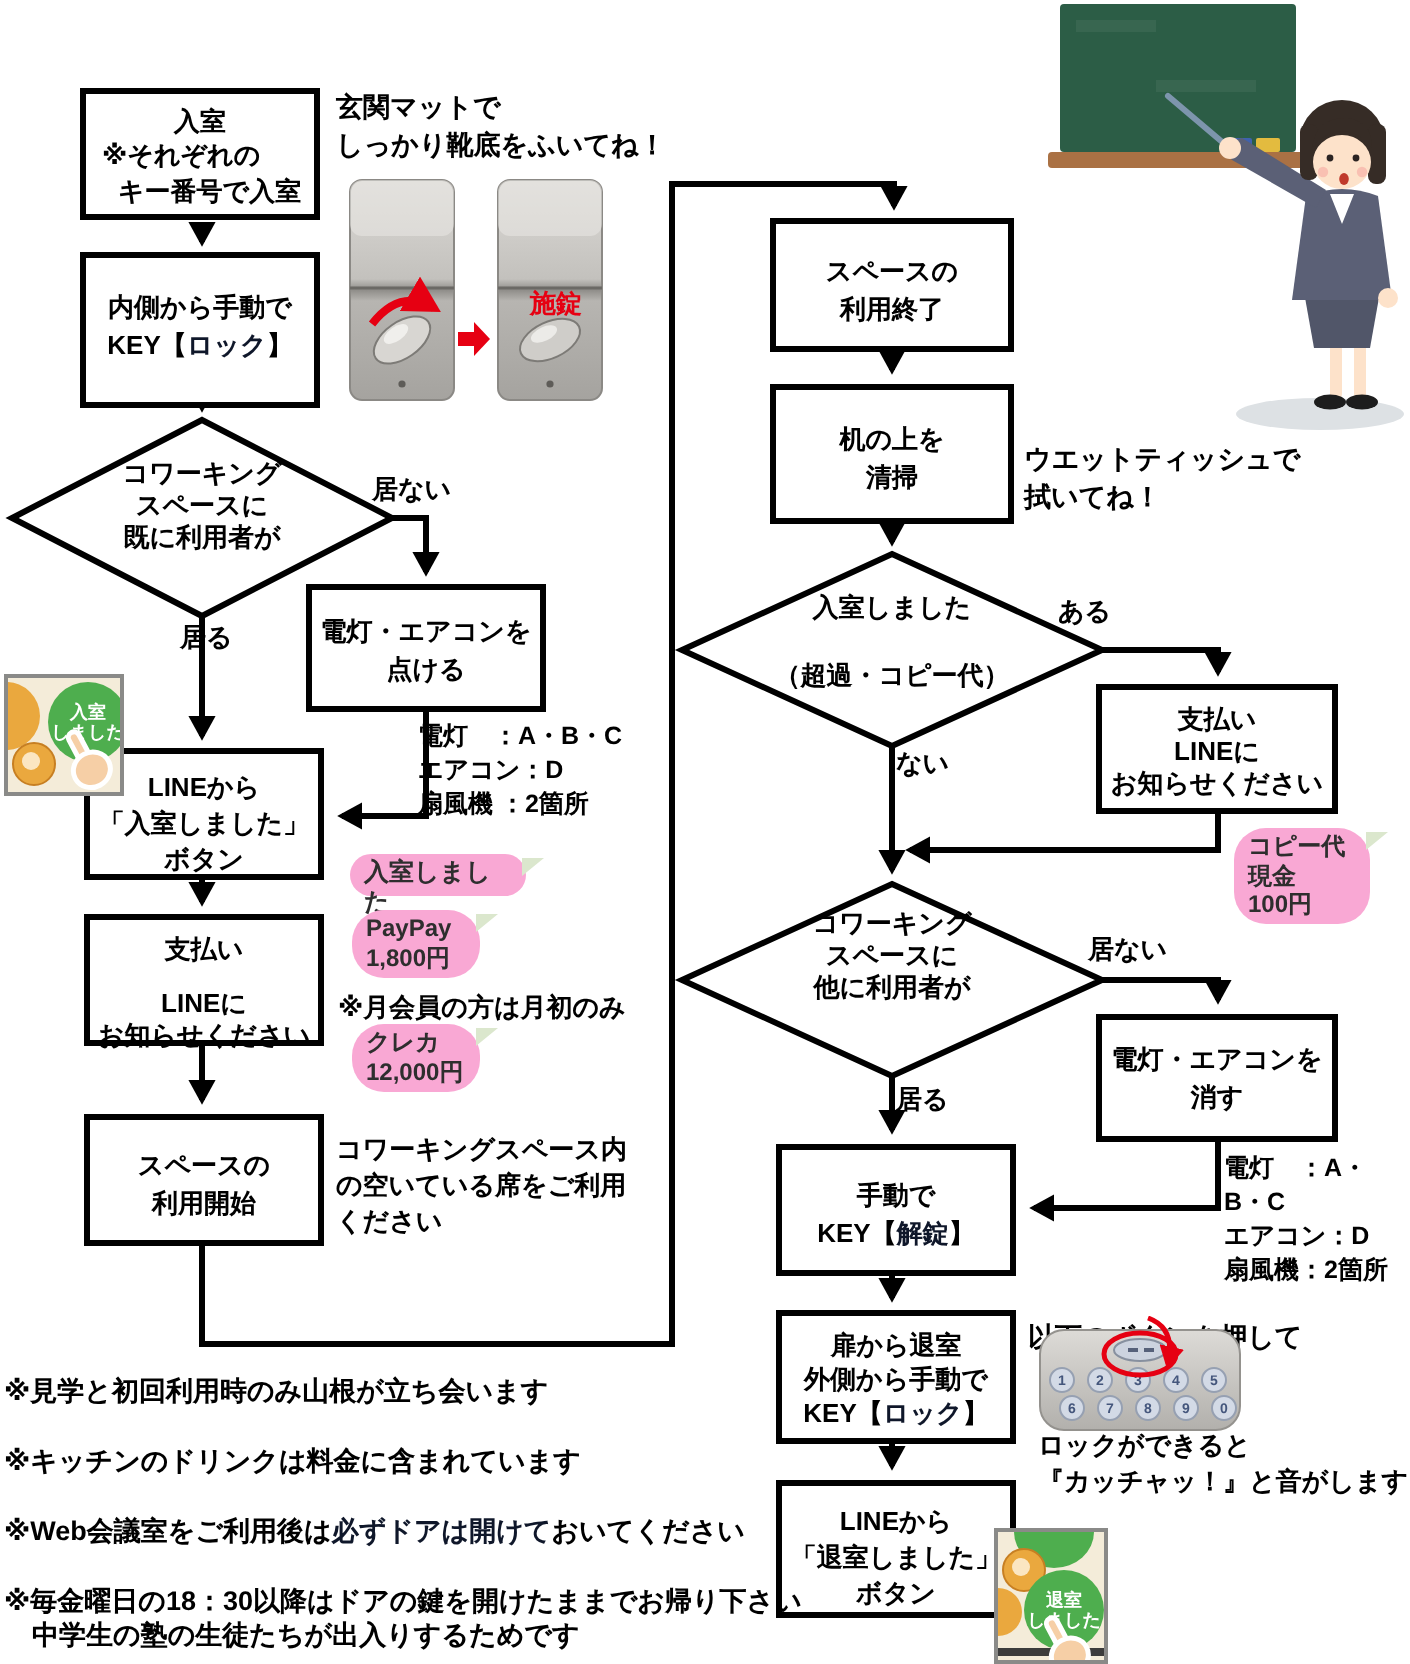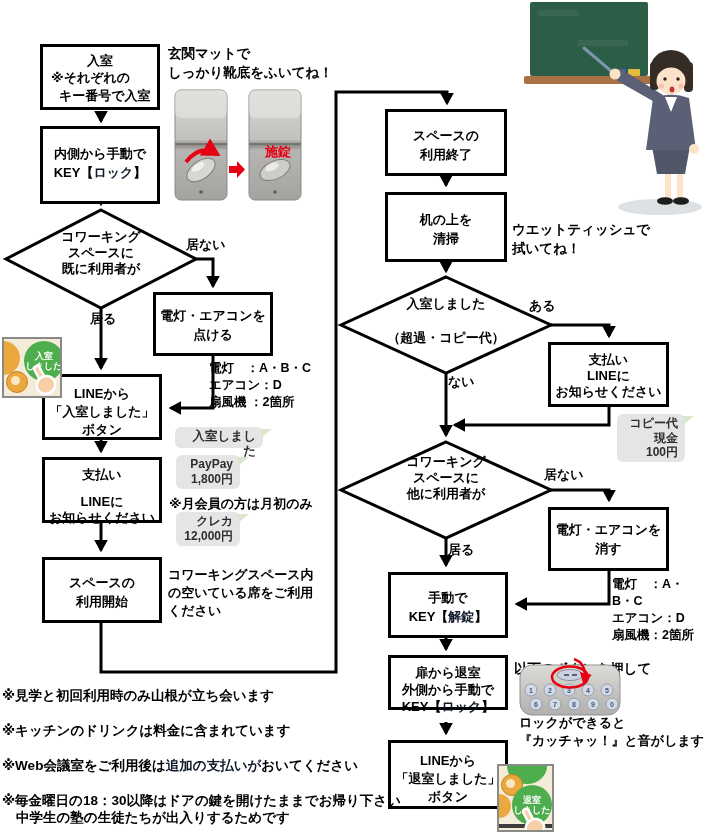--- a/index.html
+++ b/index.html
@@ -20,23 +20,23 @@
   .mt16{margin-top:16px}.mt18{margin-top:18px}
   .ml8{margin-left:8px}.ml16{margin-left:16px}
   .lbl{position:absolute;font-weight:bold;font-size:13px;line-height:17px;
        white-space:pre-line;z-index:2;}
   .lbl-sm{font-size:12.5px;line-height:17px;}
   .dmt{position:absolute;text-align:center;font-weight:bold;font-size:13px;
        line-height:16px;z-index:2;}
   .red{color:#0f172a;margin-top:24px;}
   .u-red{border-bottom:2px solid #e60012;padding-bottom:1px;}
   .bubble{
-    position:absolute;background:#e5e5e5;border-radius:6px;font-weight:bold;
+    position:absolute;background:#f9a8d4;border-radius:16px;font-weight:bold;
     color:#2e2e2e;z-index:2;font-size:12px;line-height:15px;padding:2px 7px;
-    white-space:pre-line;box-sizing:border-box;text-align:right;
+    white-space:pre-line;box-sizing:border-box;
   }
   .bubble::after{
     content:"";position:absolute;right:-9px;top:2px;width:0;height:0;
     border-left:11px solid #dbe7cd;border-bottom:9px solid transparent;
   }
   .line-img{
     position:absolute;background:#f4ecd9;border:2px solid #8a8a88;
     box-sizing:border-box;overflow:hidden;z-index:3;
   }
   .li-circle{position:absolute;border-radius:50%;}
@@ -298,21 +298,21 @@
         <text x="79" y="48.5">9</text>
         <text x="98" y="48.5">0</text>
       </g>
     </g>
     <g fill="none" stroke="#e60012" stroke-width="2.5">
       <ellipse cx="56" cy="19" rx="18" ry="10.5"></ellipse>
       <path d="M60,1 Q 74,6 70,24" marker-end="url(#ahr2)"></path>
     </g>
   </svg>
 
-  <div class="fbox" style="left:388px;top:655px;width:120px;height:55px">
+  <div class="fbox" style="left:388px;top:655px;width:120px;height:67px">
     <div class="mt6">扉から退室</div>
     <div>外側から手動で</div>
     <div>
       <span>KEY【</span><span class="red">ロック</span><span>】</span>
     </div>
   </div>
 
   <div class="lbl" style="left:519px;top:714px;line-height:18px">ロックができると
 『カッチャッ！』と音がします</div>
 
@@ -367,18 +367,18 @@
       <circle cx="160" cy="79" r="1.7" fill="#2b2423"></circle>
       <circle cx="143.5" cy="86" r="2.6" fill="#f9c0b2"></circle>
       <circle cx="163" cy="86" r="2.6" fill="#f9c0b2"></circle>
       <ellipse cx="154" cy="89.5" rx="2.4" ry="3" fill="#c0392b"></ellipse>
     </g>
   </svg>
 
   <div class="note" style="top:687px">※見学と初回利用時のみ山根が立ち会います</div>
   <div class="note" style="top:722px">※キッチンのドリンクは料金に含まれています</div>
   <div class="note" style="top:757px">
-    <span>※Web会議室をご利用後は</span><span class="red">追加の支払いが</span><span>おいてください</span>
+    <span>※Web会議室をご利用後は</span><span class="red">必ずドアは開けて</span><span>おいてください</span>
   </div>
   <div class="note" style="top:792px">※毎金曜日の18：30以降はドアの鍵を開けたままでお帰り下さい</div>
   <div class="note" style="top:809px;left:16px">中学生の塾の生徒たちが出入りするためです</div>
 
 </div>
 
 </body></html>

